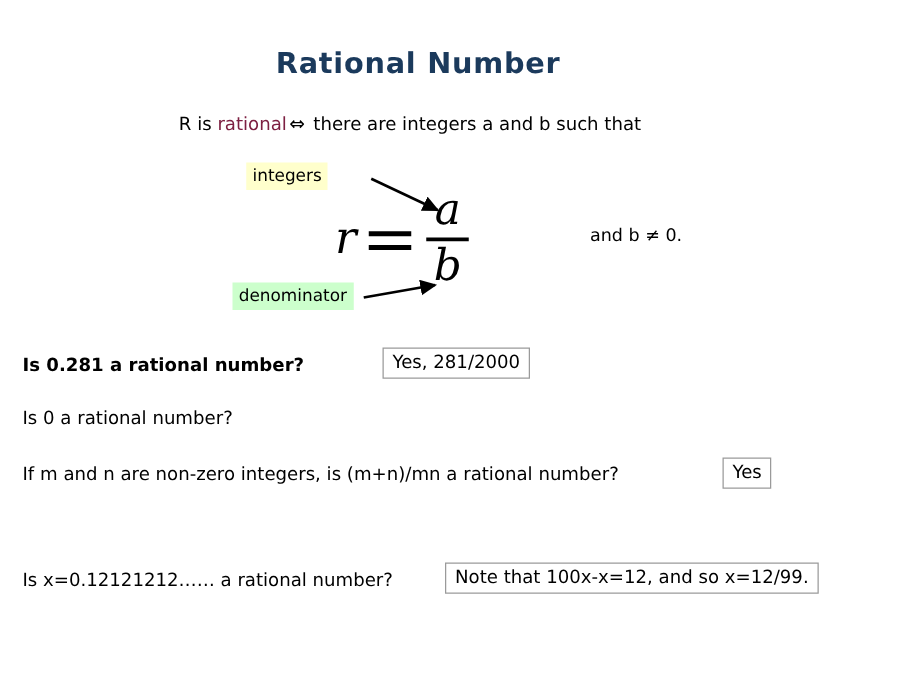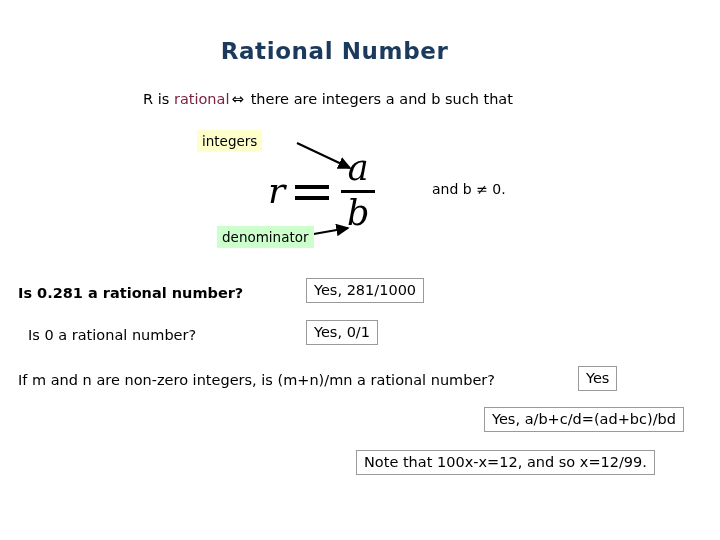--- a/index.html
+++ b/index.html
@@ -68,21 +68,20 @@
   }
   .tag-numerator {
     left: 197px;
     top: 130px;
     background: #ffffcc;
   }
   .tag-denominator {
     left: 186px;
     top: 226px;
     background: #ccffcc;
-    margin-left: 31px;
   }
 
   
   .arrow-svg {
     position: absolute;
     left: 0;
     top: 0;
     width: 720px;
     height: 540px;
     pointer-events: none;
@@ -137,21 +136,21 @@
   .frac-bar {
     width: 34px;
     height: 3px;
     background: #000000;
     margin: 3px 0 2px 0;
   }
 
   
   .cond {
     position: absolute;
-    left: 432px;
+    left: 472px;
     top: 181px;
     font-size: 14px;
     white-space: nowrap;
     color: #000000;
   }
 
   
   .qa-q {
     position: absolute;
     font-size: 14.5px;
@@ -164,21 +163,21 @@
     white-space: nowrap;
     color: #000000;
     background: #ffffff;
     border: 1px solid #9a9a9a;
     padding: 3px 7px 4px 7px;
     box-sizing: border-box;
   }
 
   .q1 { left: 18px;  top: 285px; font-weight: bold; }
   .a1 { left: 306px; top: 278px; }
-  .q2 { left: 28px;  top: 327px; }
+  .q2 { left: 18px;  top: 327px; }
   .a2 { left: 306px; top: 320px; }
   .q3 { left: 18px;  top: 372px; }
   .a3 { left: 578px; top: 366px; }
   .q4 { left: 18px;  top: 413px; }
   .a4 { left: 484px; top: 407px; }
   .q5 { left: 18px;  top: 457px; }
   .a5 { left: 356px; top: 450px; }
 </style>
 </head>
 <body>
@@ -211,25 +210,24 @@
     <span class="frac">
       <span class="frac-num">a</span>
       <span class="frac-bar"></span>
       <span class="frac-den">b</span>
     </span>
   </div>
 
   <div class="cond">and b ≠ 0.</div>
 
   <div class="qa-q q1">Is 0.281 a rational number?</div>
-  <div class="qa-a a1">Yes, 281/1000</div>
+  <div class="qa-a a1">Yes, 281/2000</div>
 
   <div class="qa-q q2">Is 0 a rational number?</div>
-  <div class="qa-a a2">Yes, 0/1</div>
 
   <div class="qa-q q3">If m and n are non-zero integers, is (m+n)/mn a rational number?</div>
   <div class="qa-a a3">Yes</div>
 
-  <div class="qa-a a4">Yes, a/b+c/d=(ad+bc)/bd</div>
-
+
+  <div class="qa-q q5">Is x=0.12121212…… a rational number?</div>
   <div class="qa-a a5">Note that 100x-x=12, and so x=12/99.</div>
 
 </div>
 
 </body></html>

